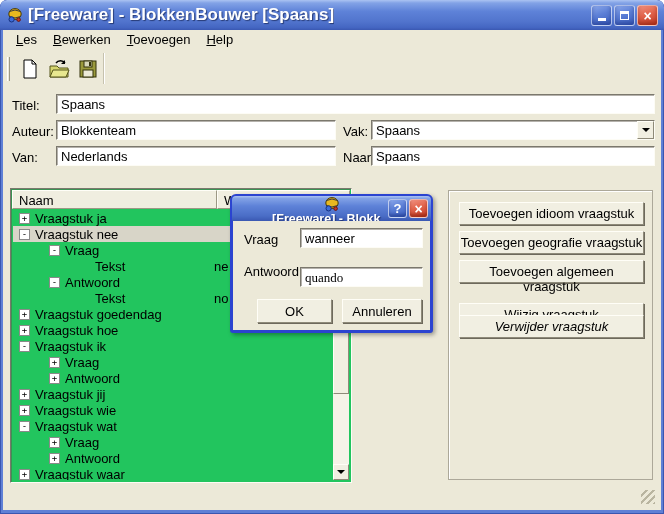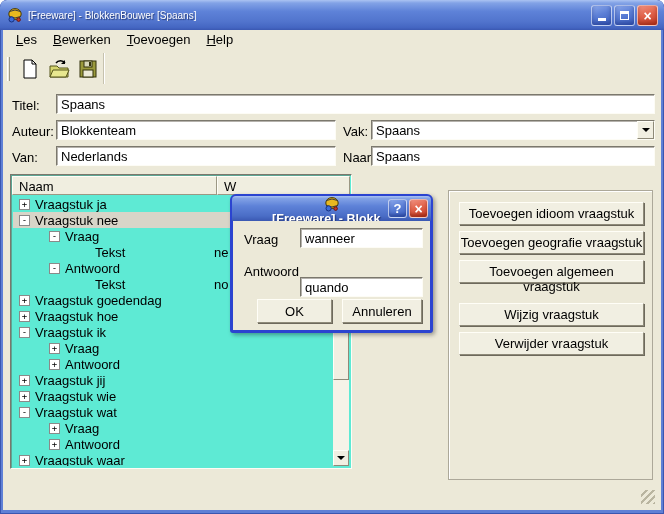--- a/index.html
+++ b/index.html
@@ -16,21 +16,21 @@
 
   
   .titlebar {
     position:absolute; left:0; top:0; width:664px; height:30px;
     background: linear-gradient(180deg,#abc3f2 0%,#82a2e6 10%,#5e82d8 38%,#5174cd 72%,#4466c2 92%,#3a58b2 100%);
     border-radius:7px 7px 0 0;
     display:flex; align-items:center;
   }
   .app-icon { width:16px; height:16px; margin:0 5px 0 7px; display:inline-block; }
   .title-text {
-    color:#fff; font-weight:normal; font-size:10px;
+    color:#fff; font-weight:bold; font-size:17px;
     text-shadow:1px 1px 1px rgba(10,20,60,.6);
     white-space:nowrap; overflow:hidden;
   }
   .winbtns { position:absolute; right:6px; top:5px; display:flex; gap:2px; }
   .winbtn {
     width:21px; height:21px; border-radius:3px;
     border:1px solid rgba(255,255,255,.55);
     display:flex; align-items:center; justify-content:center;
     color:#fff; cursor:default;
     background: linear-gradient(160deg,#8aa7ea 0%,#5c7fd6 45%,#3d60c0 100%);
@@ -71,22 +71,22 @@
   .combo-text { flex:1; padding:2px 4px 0 4px; }
   .combo-btn {
     width:17px; margin:0; display:flex; align-items:center; justify-content:center;
     background:#f1efe2; border:1px solid; border-color:#fffef7 #8e8a79 #8e8a79 #fffef7;
   }
   .arrow-down { width:0; height:0; border-left:4px solid transparent; border-right:4px solid transparent; border-top:4px solid #000; }
   .arrow-up { width:0; height:0; border-left:4px solid transparent; border-right:4px solid transparent; border-bottom:4px solid #000; }
 
   
   .tree {
-    position:absolute; left:7px; top:144px; width:342px; height:295px;
-    background:#5eead4;
+    position:absolute; left:7px; top:158px; width:342px; height:295px;
+    background:#22c55e;
     border:1px solid; border-color:#7b786d #fdfcf5 #fdfcf5 #7b786d;
     box-shadow: inset 1px 1px 0 rgba(90,85,70,.45);
   }
   .tree-header { position:absolute; left:1px; top:1px; right:1px; height:19px; display:flex; background:#f0eee0; }
   .th-cell {
     padding:2px 0 0 6px; background:#f0eee0;
     border:1px solid; border-color:#fffef7 #9c9884 #9c9884 #fffef7;
     white-space:nowrap; overflow:hidden;
   }
   .th-cell.c1 { width:205px; }
@@ -330,21 +330,21 @@
             <i class="arrow-down"></i>
           </span>
       </div>
     </div>
 
     <div class="groupbox">
         <span class="act-btn" style="top: 11px;">Toevoegen idioom vraagstuk</span>
         <span class="act-btn" style="top: 40px;">Toevoegen geografie vraagstuk</span>
         <span class="act-btn" style="top: 69px;">Toevoegen algemeen vraagstuk</span>
         <span class="act-btn" style="top: 112px;">Wijzig vraagstuk</span>
-        <span class="act-btn" style="top: 141px;">Verwijder vraagstuk</span>
+        <span class="act-btn" style="top: 124px; font-style: italic;">Verwijder vraagstuk</span>
       </div>
 
     <span class="resize-grip"></span>
   </div>
 
   <div class="dialog">
     <div class="dlg-titlebar">
       <span class="app-icon" style="width:16px;height:16px;margin:0 4px 0 4px">
         <svg viewBox="0 0 16 16" width="16" height="16">
           <ellipse cx="8" cy="7" rx="6.2" ry="5.4" fill="#e8b820" stroke="#4a3a00"></ellipse>
@@ -360,19 +360,19 @@
           </span>
         <span class="dlg-btn close">
             <span class="glyph-x">×</span>
           </span>
       </span>
     </div>
     <div class="dlg-body">
       <span class="dlg-label" style="top:11px">Vraag</span>
       <input class="sunken dlg-input" style="left: 67px; top: 7px;" value="wanneer">
       <span class="dlg-label" style="top:43px">Antwoord</span>
-      <input class="sunken dlg-input" style="left: 67px; top: 56px;" value="quando">
+      <input class="sunken dlg-input" style="left: 67px; top: 46px; font-family: Liberation Serif, serif;" value="quando">
       <span class="dlg-pushbtn" style="left:24px; width:75px">OK</span>
       <span class="dlg-pushbtn" style="left:109px; width:80px">Annuleren</span>
     </div>
   </div>
 
 </div>
 
 </body></html>

